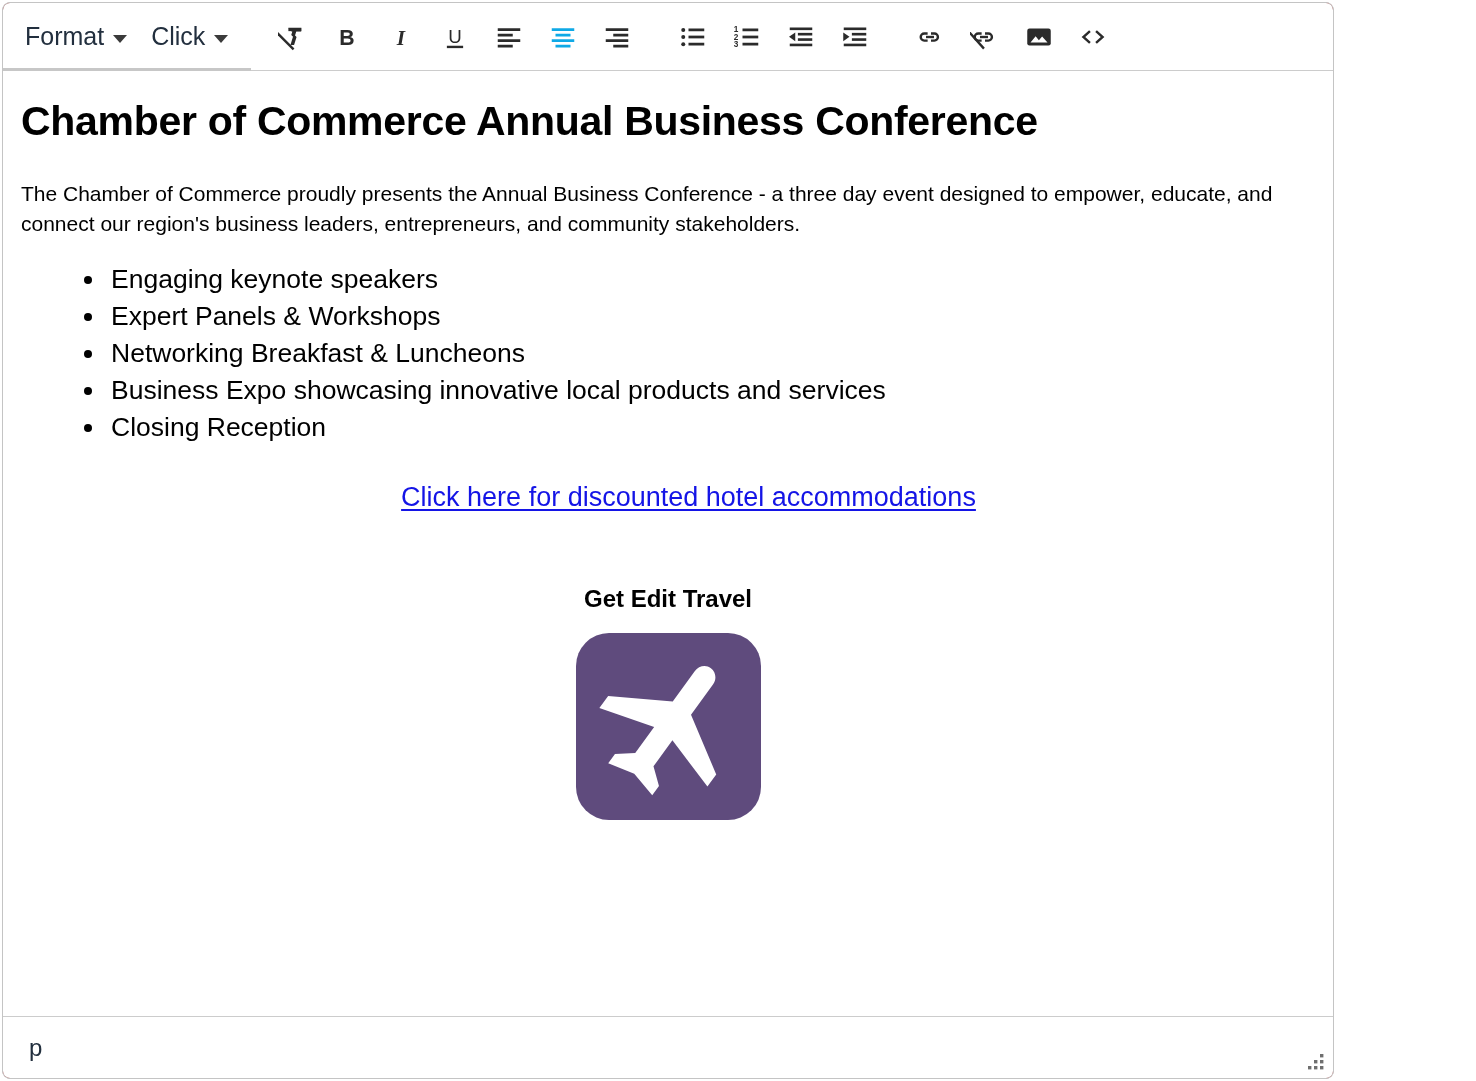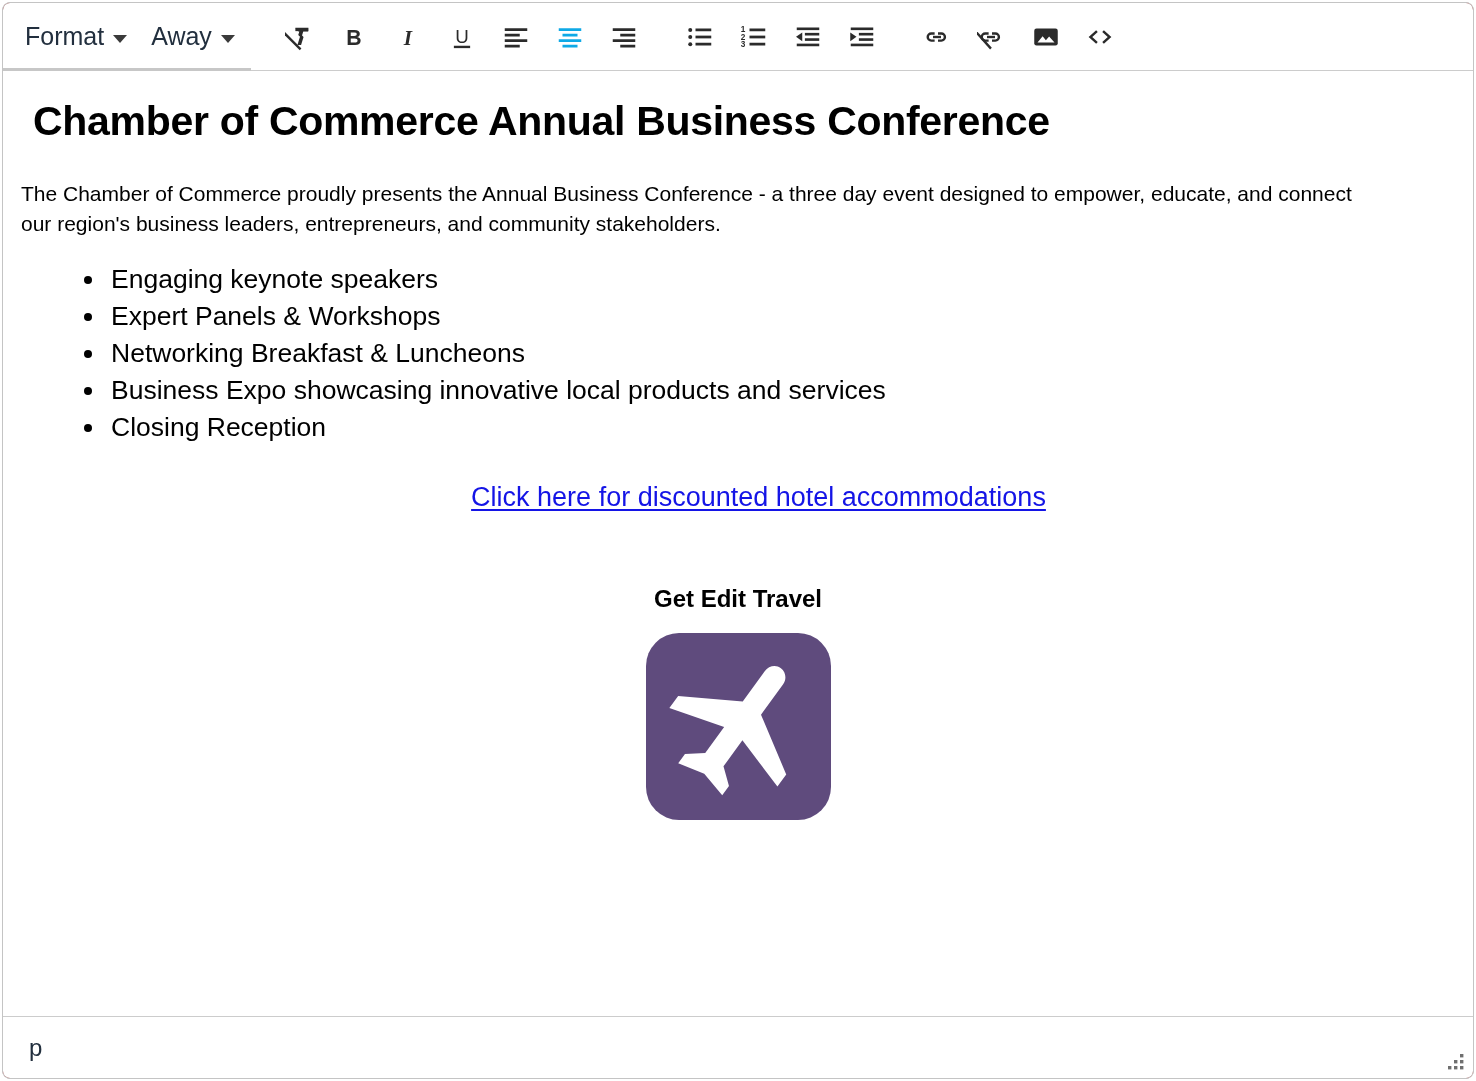--- a/index.html
+++ b/index.html
@@ -8,21 +8,21 @@
     width: 1476px; height: 1081px;
     background: #ffffff;
     font-family: "Liberation Sans", sans-serif;
     overflow: hidden;
   }
 
   
   #editor-frame {
     position: absolute;
     left: 2px; top: 2px;
-    width: 1472px; height: 1077px;
+    width: 1332px; height: 1077px;
     border: 1px solid #c4c4c4;
     border-radius: 8px;
     background: #7f1d1d;
     display: flex;
     flex-direction: column;
     overflow: hidden;
   }
 
   
   #toolbar-row {
@@ -87,21 +87,21 @@
     padding: 28px 18px 10px 18px;
     overflow: hidden;
     position: relative;
   }
 
   #doc-title {
     font-size: 41px;
     font-weight: bold;
     color: #000000;
     letter-spacing: -0.3px;
-    margin: 0 0 34px 12px;
+    margin: 0 0 34px 0;
     line-height: 1.12;
   }
 
   #doc-intro {
     font-size: 21px;
     color: #000000;
     line-height: 1.42;
     margin: 0 0 22px 0;
     max-width: 1360px;
   }
@@ -181,21 +181,21 @@
 <div id="editor-frame">
 
   <div id="toolbar-row">
     <div id="menu-underline"></div>
 
     <div class="menu-btn">
       <span>Format</span>
       <span class="caret"></span>
     </div>
     <div class="menu-btn">
-      <span>Away</span>
+      <span>Click</span>
       <span class="caret"></span>
     </div>
 
     <div class="tb-gap"></div>
 
     <div class="tb-btn">
       <svg width="30" height="30" viewBox="0 0 24 24">
         <path class="ico" d="M8.5 5h10v2.6h-3.9l-1.6 5.2-2.4-2.4.85-2.8H10.9L8.5 5.2z"></path>
         <rect class="ico" x="8.3" y="4.6" width="10.4" height="2.7"></rect>
         <path class="ico" d="M12.55 9.6l2.3 2.3-2.0 6.5h-2.9l1.9-6.2z"></path>

